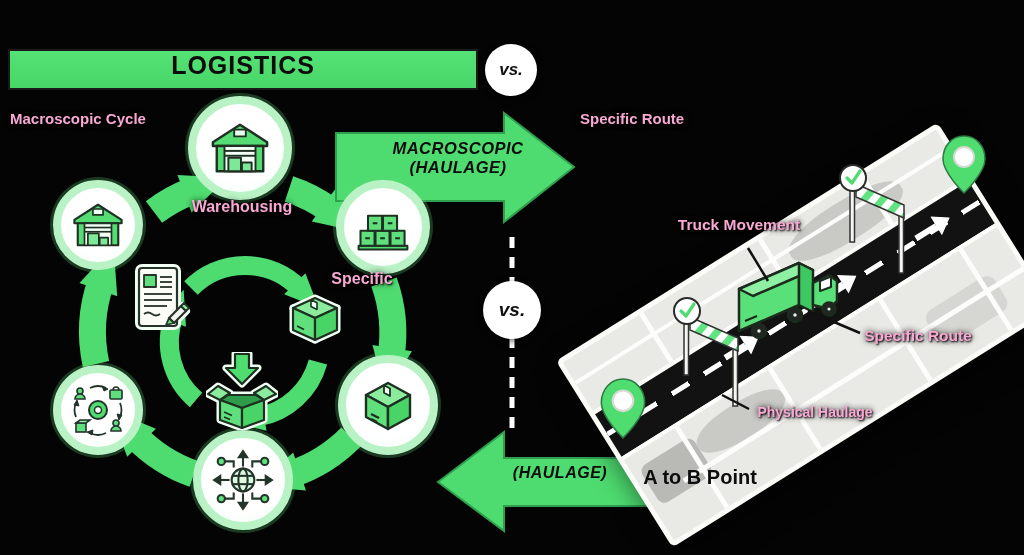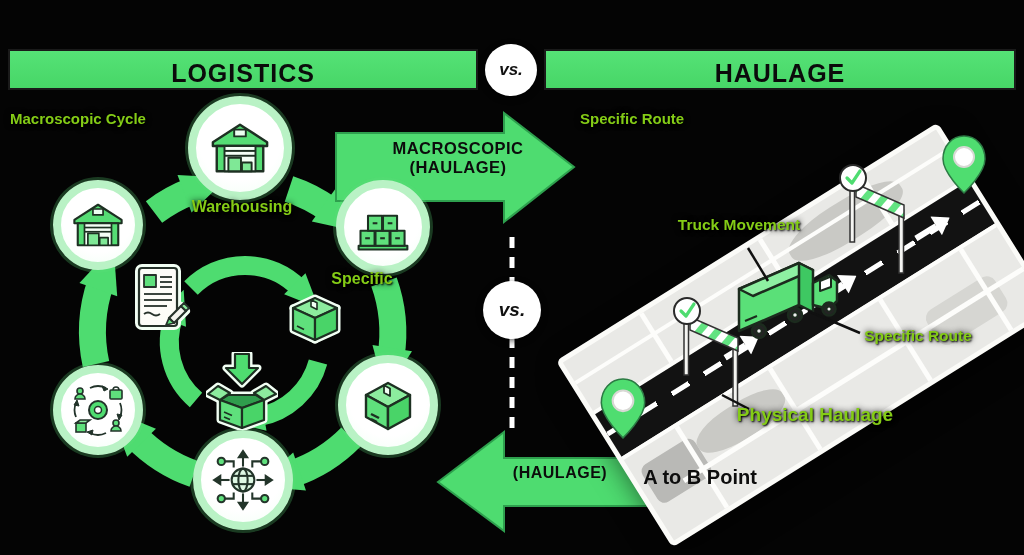--- a/index.html
+++ b/index.html
@@ -7,49 +7,49 @@
     position:relative;width:1024px;height:555px;overflow:hidden;
     background:#040404;
     font-family:"Liberation Sans",sans-serif;
   }
   .abs{position:absolute;}
   
   .bar{
     position:absolute;top:49px;height:41px;
     background:linear-gradient(#55e276,#47d667);
     border:2px solid #1a1a1a;box-sizing:border-box;
-    display:flex;align-items:flex-end;justify-content:center;
+    display:flex;align-items:flex-start;justify-content:center;
     font-size:25px;font-weight:bold;letter-spacing:1px;color:#0b0b0b;
   }
   .vs-circle{
     position:absolute;background:#fff;border-radius:50%;
     display:flex;align-items:center;justify-content:center;
     font-weight:bold;font-style:italic;color:#111;
     box-shadow:0 2px 6px rgba(0,0,0,.6);
   }
   .lbl{
-    position:absolute;color:#84cc16;font-weight:bold;white-space:nowrap;
+    position:absolute;color:#f9a8d4;font-weight:bold;white-space:nowrap;
     text-shadow:0 0 6px rgba(0,0,0,.95),1px 1px 2px #000;
   }
   .lbl-dark{
     position:absolute;color:#0d0d0d;font-weight:bold;white-space:nowrap;
   }
   .centered{transform:translateX(-50%);}
   
   .nc{
     position:absolute;border-radius:50%;
     background:radial-gradient(circle at 50% 40%,#ffffff 60%,#f0fff4);
     border:8px solid #b9f2c5;box-sizing:border-box;
     display:flex;align-items:center;justify-content:center;
     box-shadow:0 0 0 3px rgba(90,220,120,.25);
     z-index:3;
   }
   .arrow-text{
     position:absolute;color:#0c0c0c;font-weight:bold;text-align:center;
-    letter-spacing:.5px;z-index:3;line-height:19px;font-size:16.5px;
+    letter-spacing:.5px;z-index:3;line-height:19px;font-size:16.5px;font-style:italic;
   }
   .map{
     position:absolute;left:580px;top:225px;width:440px;height:210px;
     transform:rotate(-32deg);
     background:#e9e9e6;border:5px solid #fbfbf8;border-radius:6px;
     box-shadow:0 12px 28px rgba(0,0,0,.55);
     z-index:2;box-sizing:content-box;
   }
   .map .patch{position:absolute;background:#c9c9c5;border-radius:45%;}
   .map .gridv{position:absolute;width:5px;background:#fdfdfb;}
@@ -102,23 +102,20 @@
     <polygon points="438,482 504,432 504,458 726,458 726,506 504,506 504,531" fill="#4edc70" stroke="#2ea04e" stroke-width="2"></polygon>
 
     <line x1="512" y1="237" x2="512" y2="433" stroke="#ffffff" stroke-width="5" stroke-dasharray="11 9"></line>
   </svg>
 
   <div class="bar" style="left:8px;width:470px;">
     <span>LOGISTICS</span>
   </div>
   <div class="vs-circle" style="left:485px;top:44px;width:52px;height:52px;font-size:17px;z-index:3;">
     <span>vs.</span>
-  </div>
-  <div class="bar" style="left:544px;width:472px;">
-    <span>HAULAGE</span>
   </div>
 
   <div class="lbl" style="left:10px;top:110px;font-size:15px;">Macroscopic Cycle</div>
   <div class="lbl" style="left:580px;top:110px;font-size:15px;z-index:3;">Specific Route</div>
 
   <div class="nc" style="left:188px;top:96px;width:104px;height:104px;">
     <svg width="62" height="62" viewBox="0 0 64 64">
       <g stroke="#1d3022" stroke-width="2.5" stroke-linejoin="round">
         <polygon points="4,26 32,8 60,26 60,30 4,30" fill="#55dd74"></polygon>
         <rect x="26" y="13" width="12" height="7" fill="#eafff0" stroke-width="2"></rect>
@@ -374,16 +371,16 @@
   </svg>
 
   <svg class="abs z4" width="1024" height="555" viewBox="0 0 1024 555" style="left:0;top:0;pointer-events:none;">
     <line x1="748" y1="248" x2="768" y2="281" stroke="#101010" stroke-width="2.5"></line>
     <line x1="808" y1="311" x2="860" y2="333" stroke="#101010" stroke-width="2.5"></line>
     <line x1="722" y1="395" x2="749" y2="409" stroke="#101010" stroke-width="2.5"></line>
   </svg>
 
   <div class="lbl centered z4" style="left:739px;top:216px;font-size:15.5px;">Truck Movement</div>
   <div class="lbl centered z4" style="left:918px;top:327px;font-size:15.5px;">Specific Route</div>
-  <div class="lbl centered z4" style="left:815px;top:404px;font-size:19px;">Physical Haulage</div>
+  <div class="lbl centered z4" style="left:815px;top:404px;font-size:14px;">Physical Haulage</div>
   <div class="lbl-dark centered z4" style="left:700px;top:466px;font-size:20px;">A to B Point</div>
 
 </div>
 
 </body></html>

